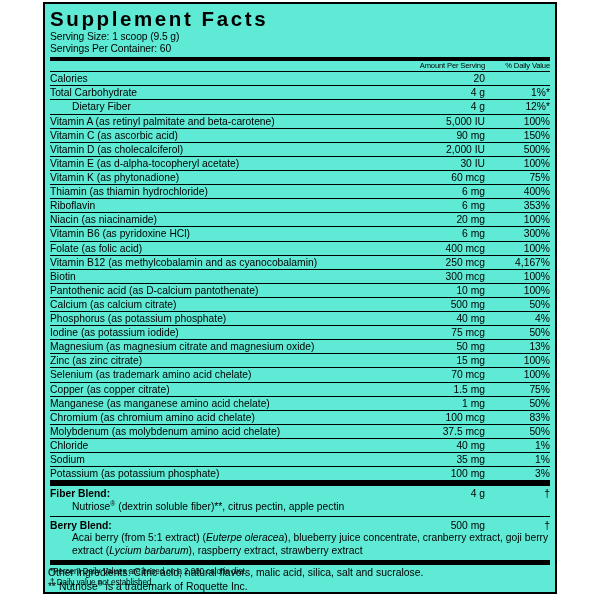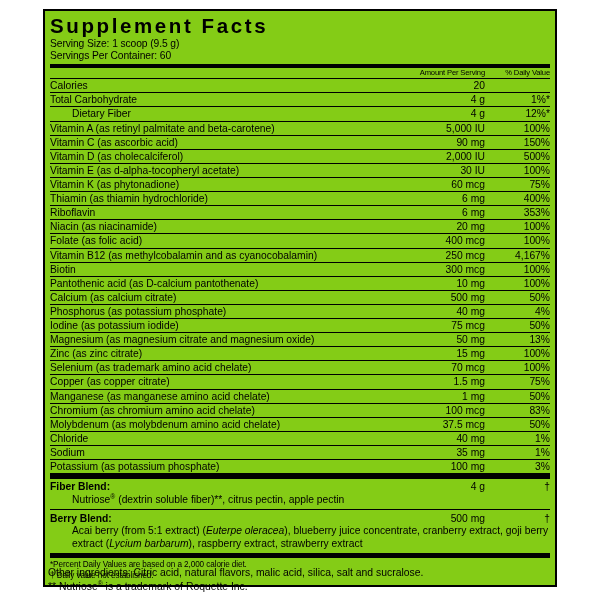--- a/index.html
+++ b/index.html
@@ -12,23 +12,22 @@
   }
   .page{position:relative;width:600px;height:600px;box-sizing:border-box;}
 
   
   .panel{
     position:absolute;
     left:43px;top:2px;
     width:514px;
     box-sizing:border-box;
     border:2.5px solid #000;
-    background:#84cc16;
+    background:#5eead4;
     padding:3px 5px 2px 5px;
-    margin-top:7px;
   }
 
   .title{
     font-size:20.5px;
     font-weight:bold;
     letter-spacing:2.6px;
     line-height:1.08;
     margin:1px 0 1px 0;
     white-space:nowrap;
   }
@@ -161,20 +160,25 @@
           </tr>
           <tr>
             <td class="c-name">Riboflavin</td>
             <td class="c-amt">6 mg</td>
             <td class="c-dv">353%</td>
           </tr>
           <tr>
             <td class="c-name">Niacin (as niacinamide)</td>
             <td class="c-amt">20 mg</td>
             <td class="c-dv">100%</td>
+          </tr>
+          <tr>
+            <td class="c-name">Vitamin B6 (as pyridoxine HCl)</td>
+            <td class="c-amt">6 mg</td>
+            <td class="c-dv">300%</td>
           </tr>
           <tr>
             <td class="c-name">Folate (as folic acid)</td>
             <td class="c-amt">400 mcg</td>
             <td class="c-dv">100%</td>
           </tr>
           <tr>
             <td class="c-name">Vitamin B12 (as methylcobalamin and as cyanocobalamin)</td>
             <td class="c-amt">250 mcg</td>
             <td class="c-dv">4,167%</td>

